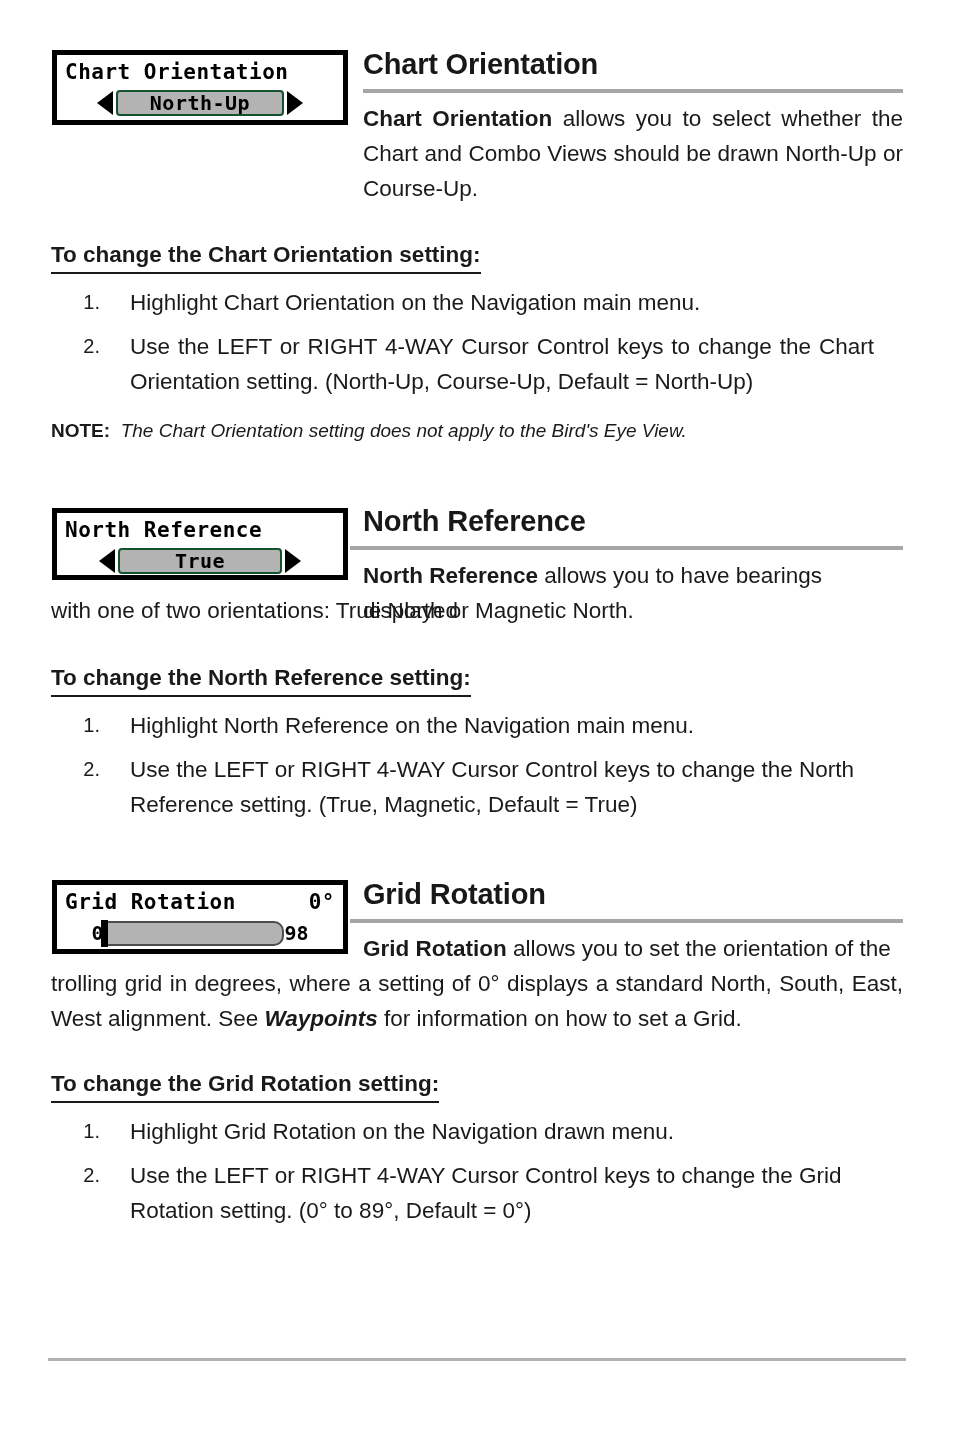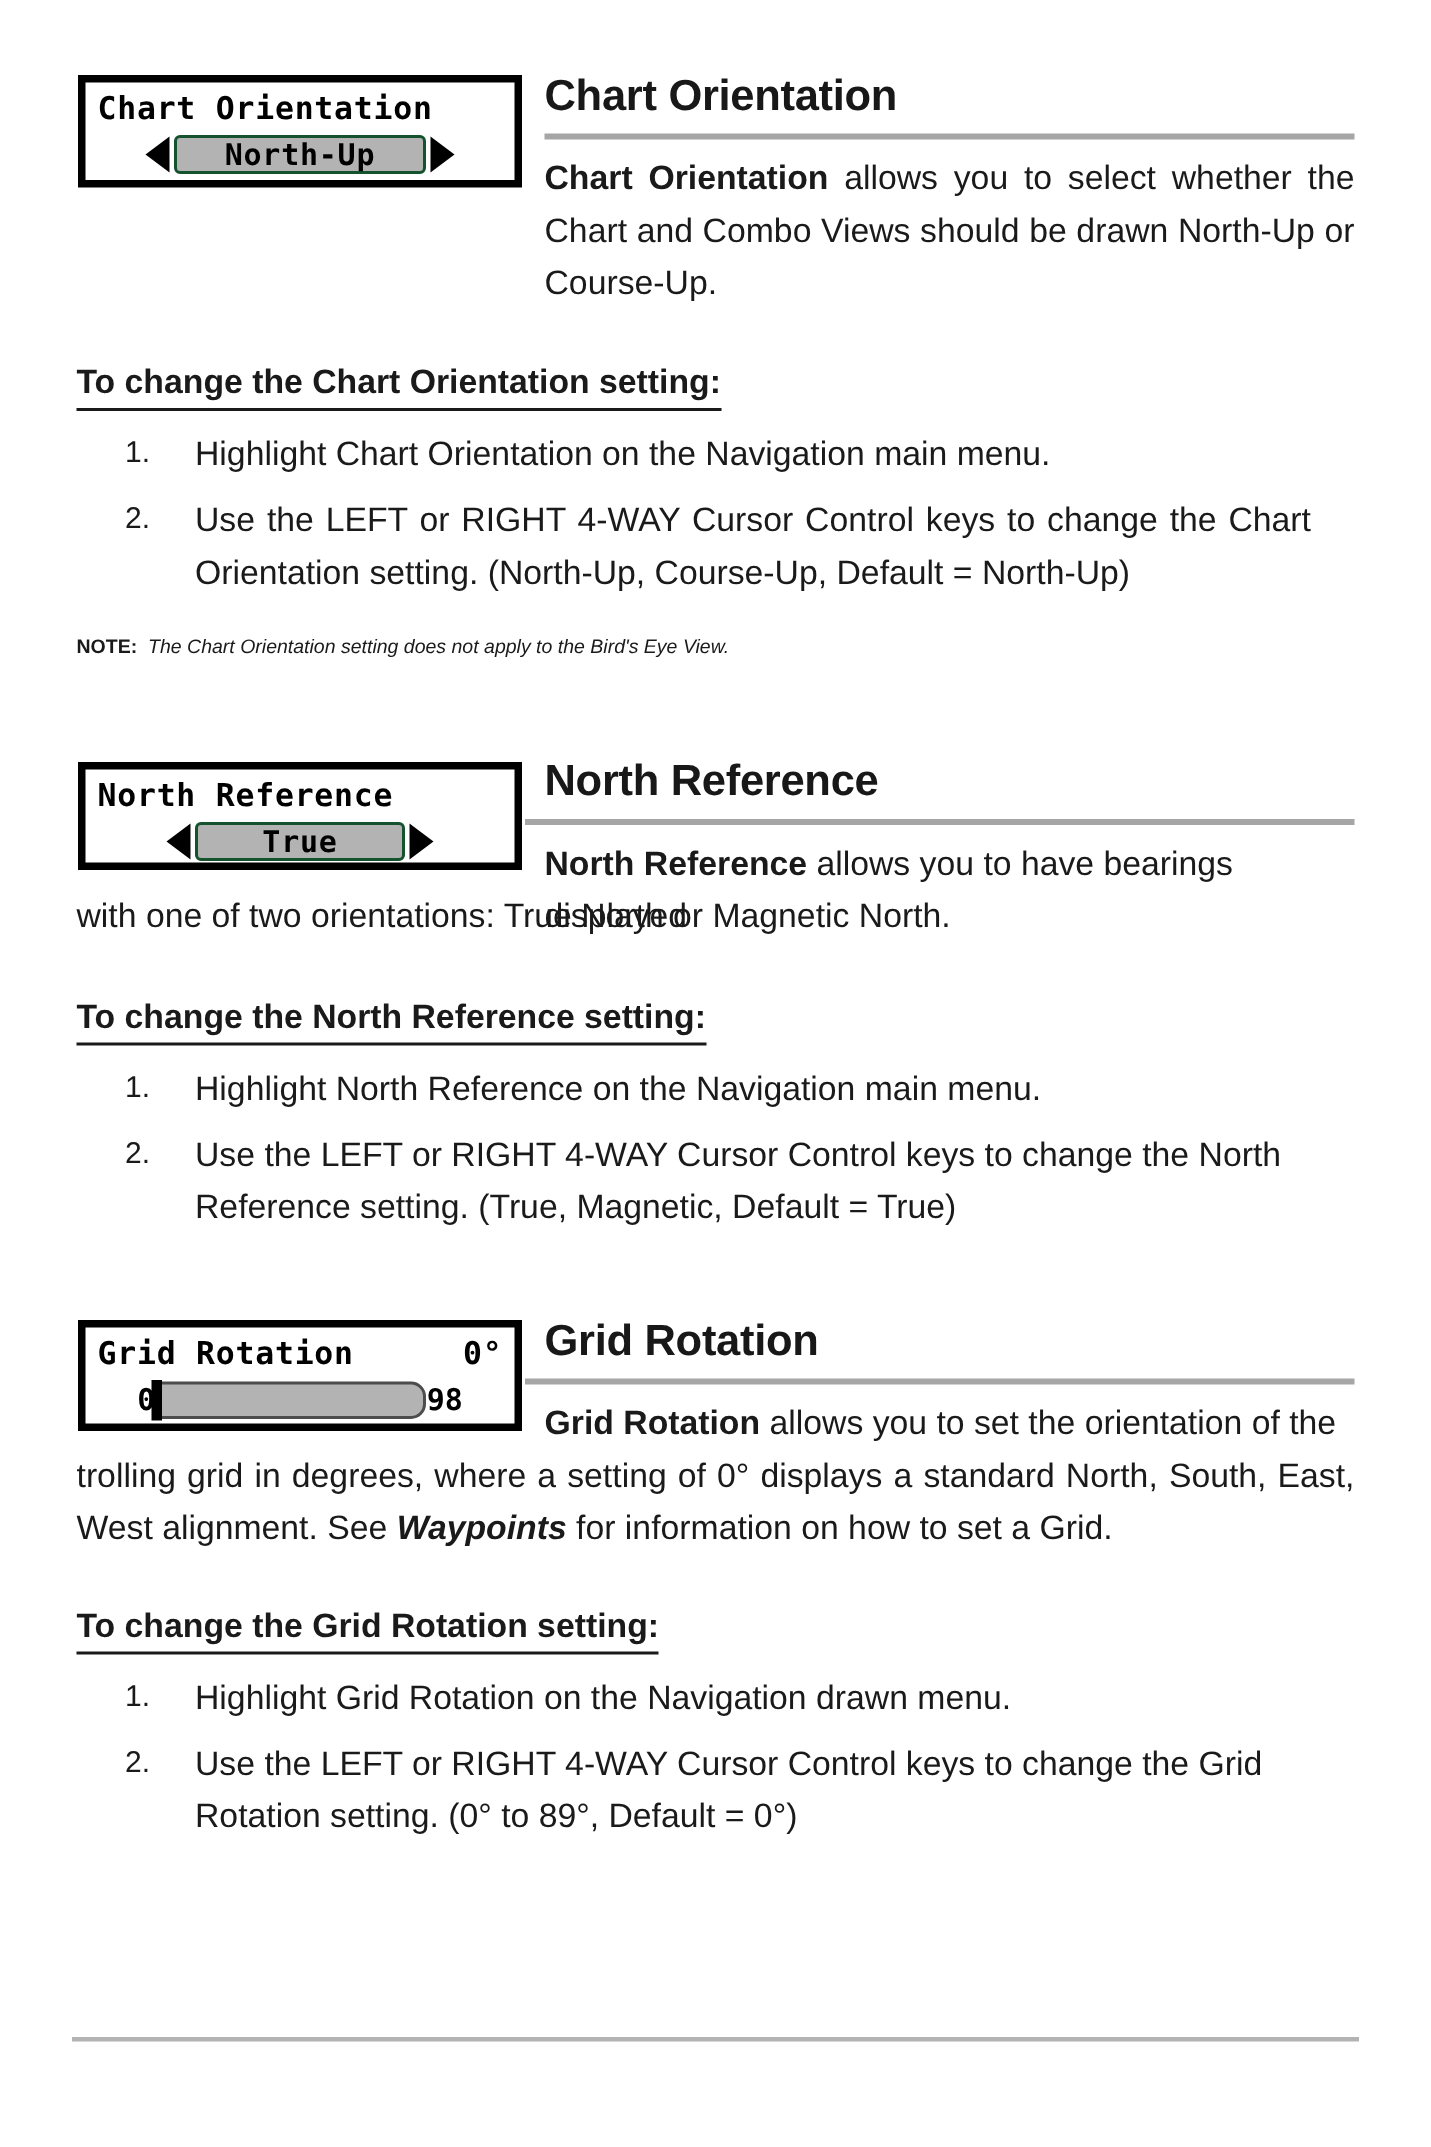--- a/index.html
+++ b/index.html
@@ -181,21 +181,21 @@
     font-size: 20px;
   }
   .step-body {
     display: block;
     margin-left: 56px;
   }
   .step.justify .step-body { text-align: justify; }
 
   .note {
     position: absolute;
-    font-size: 13px;
+    font-size: 19px;
     line-height: 28px;
     color: #1a1a1a;
   }
   .note b { font-weight: bold; font-style: normal; }
   .note i { font-style: italic; }
 
   .footer-rule {
     position: absolute;
     left: 48px;
     top: 1358px;
@@ -243,21 +243,21 @@
     <span class="step-num">2.</span>
     <span class="step-body">Use the LEFT or RIGHT 4-WAY Cursor Control keys to change the Chart Orientation setting. (North-Up, Course-Up, Default = North-Up)</span>
   </div>
 
   <div class="note" style="left:51px; top:417px; width:852px;"><b>NOTE:</b><i>&nbsp; </i><i>The Chart Orientation setting does not apply to the Bird's Eye View.</i></div>
 
   <div class="lcd" style="left:52px; top:508px; width:296px; height:72px;">
     <div class="lcd-title">North Reference</div>
     <div class="lcd-selector">
       <span class="arrow arrow-left"></span>
-      <span class="sel-box" style="width:140px;text-align:center;">True</span>
+      <span class="sel-box" style="width:164px;text-align:center;">True</span>
       <span class="arrow arrow-right"></span>
     </div>
   </div>
 
   <div class="sec-head" style="left:363px; top:505px;">North Reference</div>
   <div class="rule" style="left:350px; top:546px; width:553px;"></div>
 
   <div class="para" style="left:51px; top:593px; width:852px; text-align:left;"><span>with one of two orientations: True North or Magnetic North.</span></div>
 
   <div class="para" style="left:363px; top:558px; width:540px; text-align:left;"><b>North Reference</b><span> allows you to have bearings displayed</span></div>

